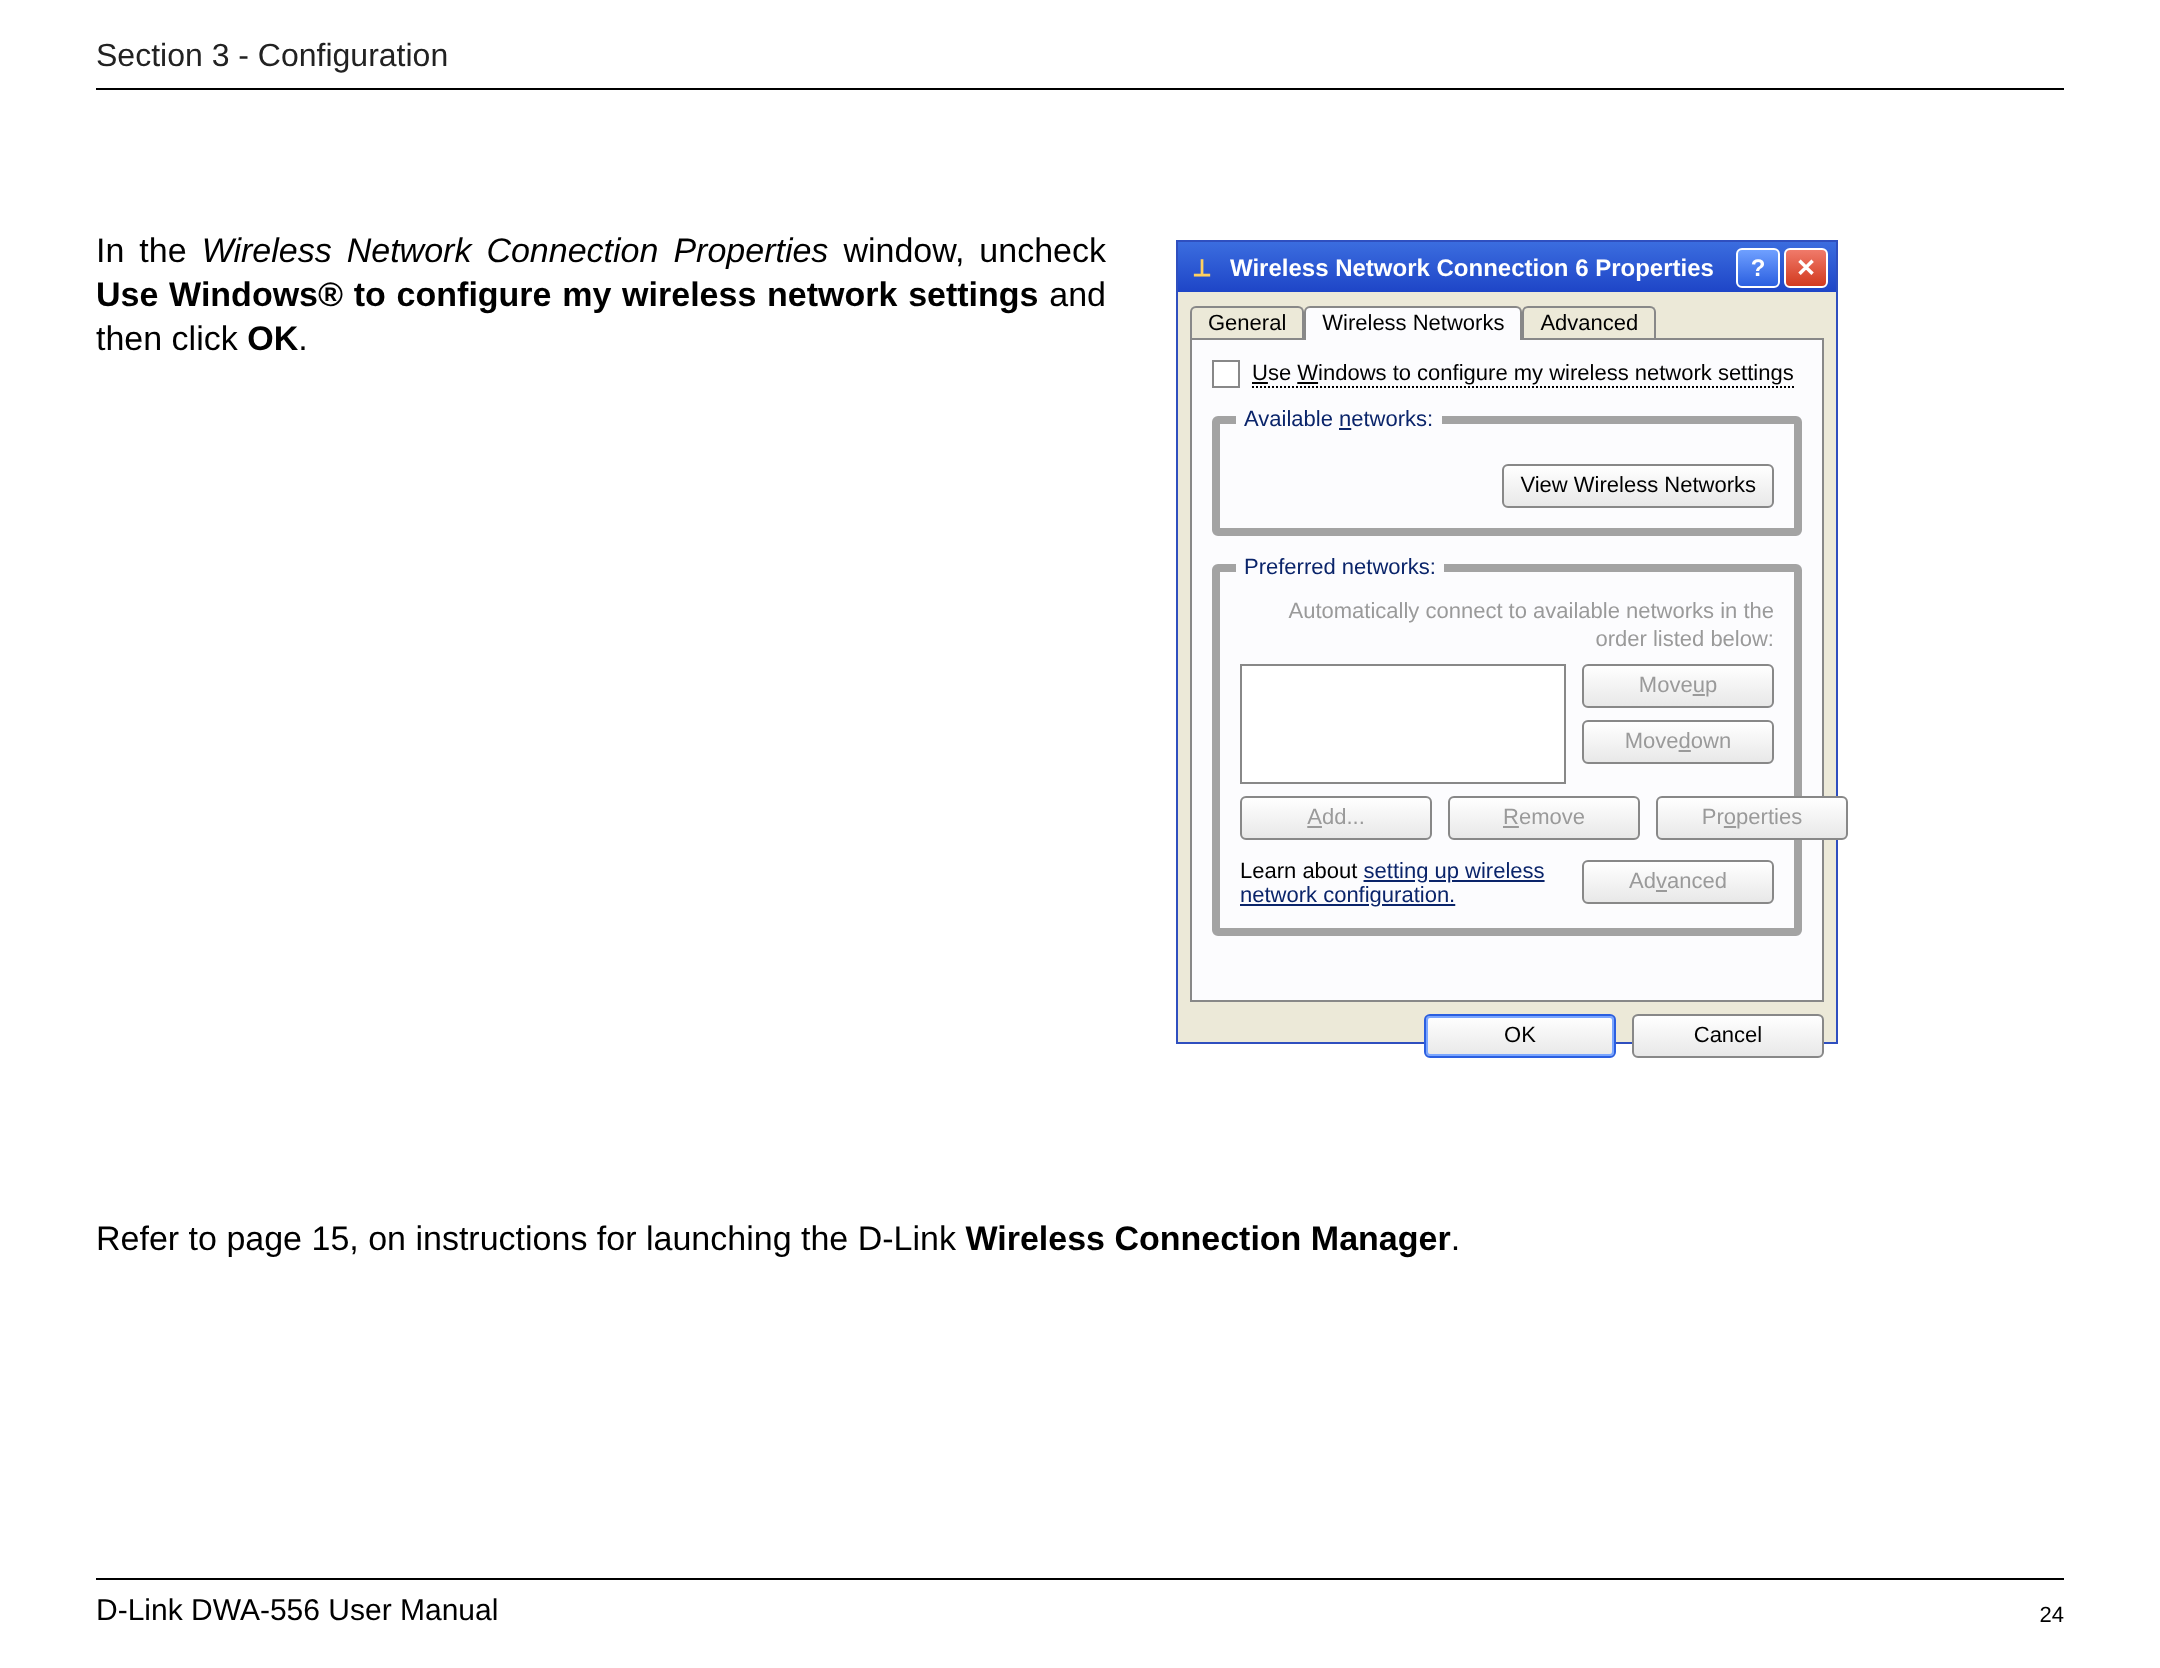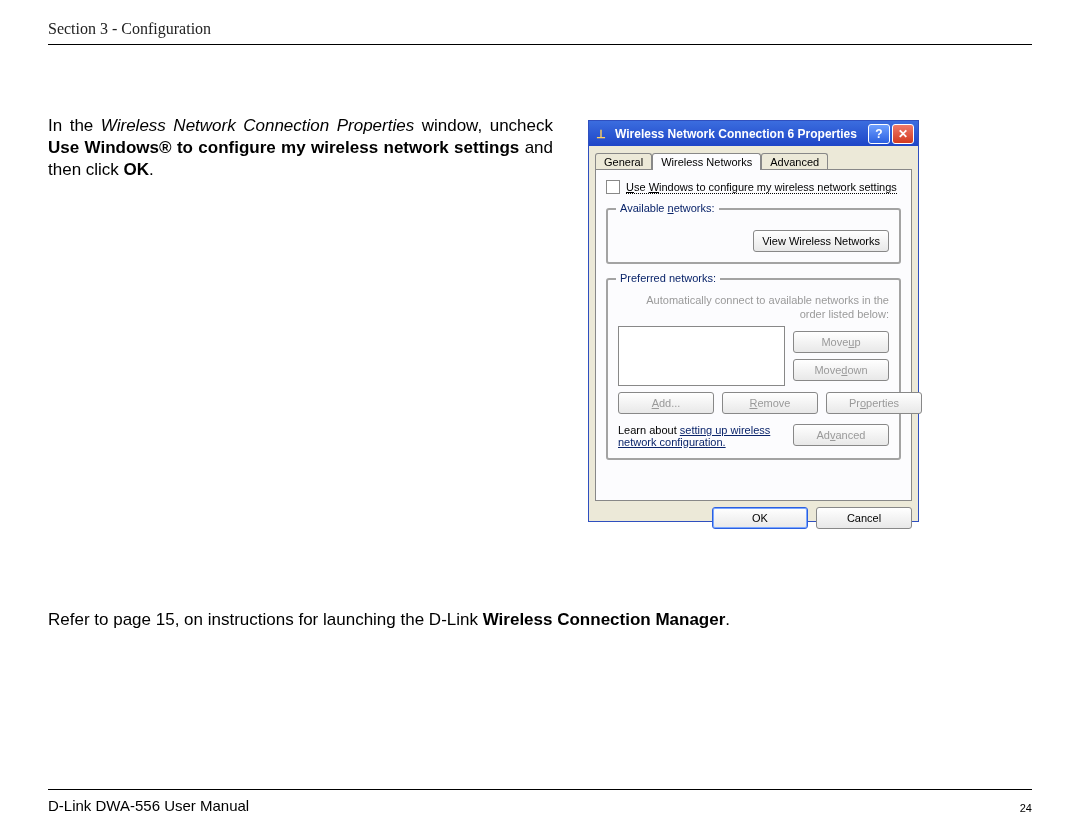--- a/index.html
+++ b/index.html
@@ -18,21 +18,21 @@
   }
 
   
   .hdr {
     position: absolute;
     left: 48px;
     right: 48px;
     top: 20px;
     font-size: 16px;
     color: #222;
-    font-family: Liberation Serif, serif;
+    font-family: Liberation Sans, sans-serif;
   }
   .hdr-rule {
     position: absolute;
     left: 48px; right: 48px; top: 44px;
     height: 0;
     border-top: 1px solid #000;
   }
   .ftr-rule {
     position: absolute;
     left: 48px; right: 48px; bottom: 44px;
@@ -156,21 +156,21 @@
   .cb-label {
     text-decoration: underline dotted;
     border-bottom: 1px dotted #000;
     text-decoration: none;
   }
   .cb-label { border-bottom: 1px dotted #000; }
   .cb-label .u { text-decoration: underline; }
 
   
   .gbx {
-    border: 2px solid #a3a3a3;
+    border: 4px solid #a3a3a3;
     border-radius: 3px;
     margin-top: 14px;
     padding: 14px 10px 10px 10px;
     position: relative;
   }
   .gbx-title {
     position: absolute;
     top: -8px; left: 8px;
     background: #fcfcfe;
     padding: 0 4px;
@@ -195,21 +195,21 @@
 
   .right { display:flex; justify-content:flex-end; margin-top:6px; }
 
   .pref-list {
     border:1px solid #888;
     background:#fff;
     height: 58px;
   }
   .pref-row { display:flex; gap:8px; }
   .pref-row .left { flex:1; }
-  .pref-row .col { display:flex;flex-direction:column;gap:6px;justify-content:center; }
+  .pref-row .col { display:flex;flex-direction:column;gap:6px; }
   .pref-actions { margin-top:6px; display:flex; gap:8px; }
 
   .learn {
     margin-top:10px;
     display:flex;align-items:flex-start;justify-content:space-between;
     font-size:11px;
   }
   .learn a { color:#0a246a; text-decoration: underline; }
 
   .xp-bottom {

